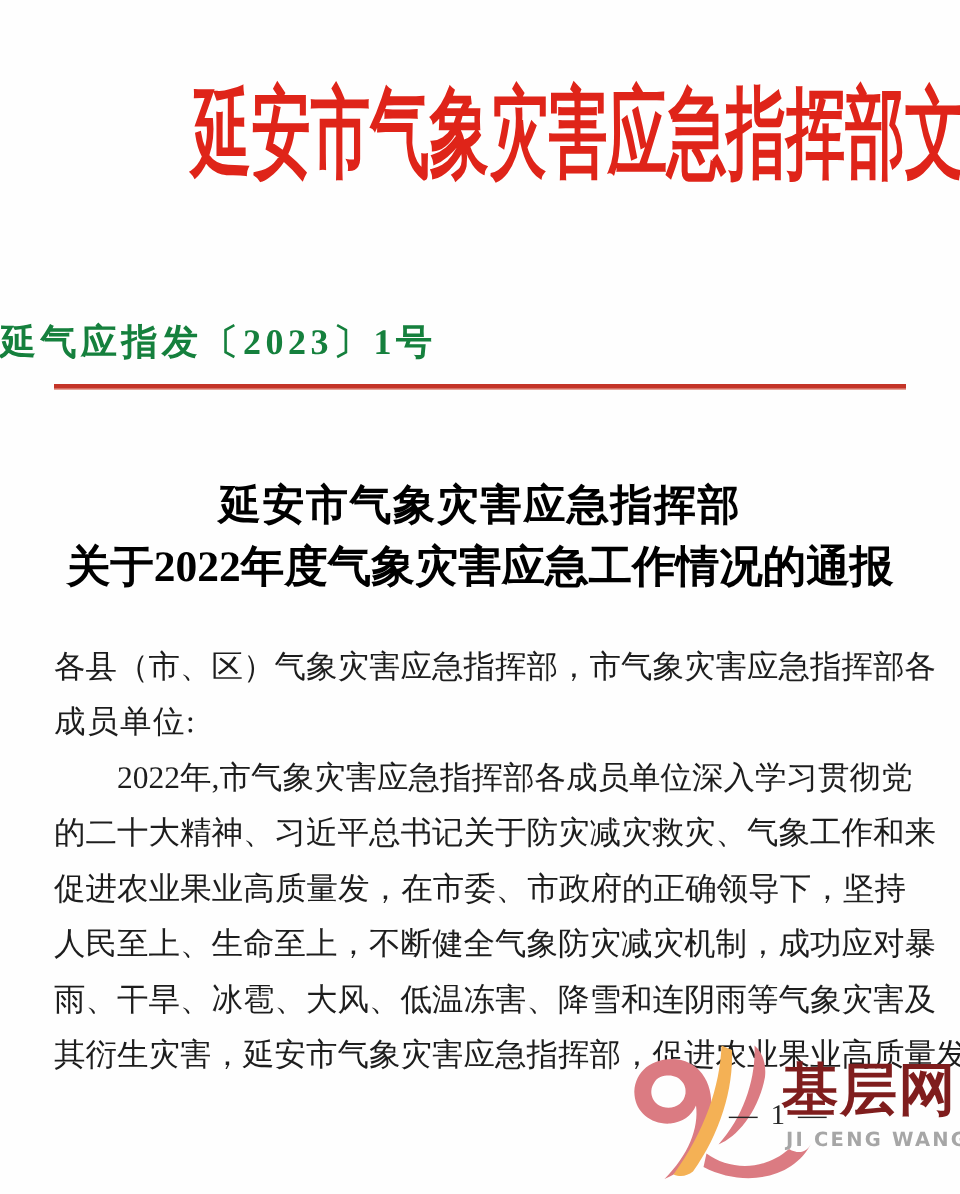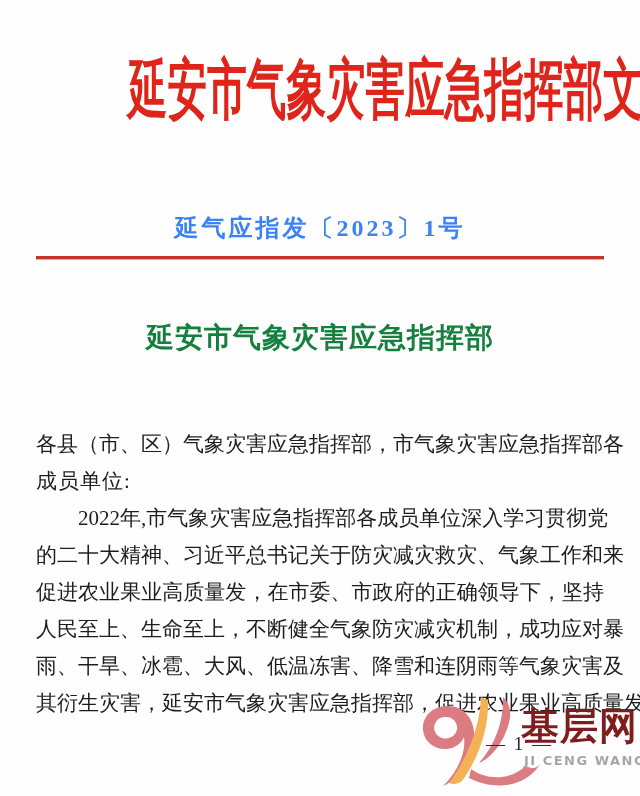--- a/index.html
+++ b/index.html
@@ -29,22 +29,21 @@
     line-height: 96px;
     transform: scaleX(0.60);
     transform-origin: 50% 50%;
   }
   
   .doc-number {
     position: absolute;
     top: 212px;
     left: 0;
     width: 640px;
-    text-align: center;
-    color: #3b82f6;
+    color: #15803d;
     font-size: 24px;
     font-weight: 600;
     letter-spacing: 3px;
   }
   
   .red-line {
     position: absolute;
     top: 256px;
     left: 36px;
     right: 36px;
@@ -52,21 +51,21 @@
     background: #c43428;
     border-bottom: 1px solid #e8a49a;
   }
   
   .doc-title {
     position: absolute;
     top: 318px;
     left: 0;
     width: 640px;
     text-align: center;
-    color: #15803d;
+    color: #000000;
     font-weight: 700;
   }
   .doc-title .t-line1 { font-size: 28px; line-height: 40px; letter-spacing: 1px; }
   .doc-title .t-line2 { font-size: 29px; line-height: 40px; }
   
   .body-text {
     position: absolute;
     top: 426px;
     left: 36px;
     right: 36px;
@@ -133,20 +132,21 @@
 <div class="page">
 
   <div class="header-title">延安市气象灾害应急指挥部文件</div>
 
   <div class="doc-number">延气应指发〔2023〕1号</div>
 
   <div class="red-line"></div>
 
   <div class="doc-title">
     <div class="t-line1">延安市气象灾害应急指挥部</div>
+    <div class="t-line2">关于2022年度气象灾害应急工作情况的通报</div>
   </div>
 
   <div class="body-text">
     <div class="body-line">各县（市、区）气象灾害应急指挥部，市气象灾害应急指挥部各</div>
     <div class="body-line left-align">成员单位:</div>
     <div class="body-line indent">2022年,市气象灾害应急指挥部各成员单位深入学习贯彻党</div>
     <div class="body-line">的二十大精神、习近平总书记关于防灾减灾救灾、气象工作和来</div>
     <div class="body-line">促进农业果业高质量发，在市委、市政府的正确领导下，坚持</div>
     <div class="body-line">人民至上、生命至上，不断健全气象防灾减灾机制，成功应对暴</div>
     <div class="body-line">雨、干旱、冰雹、大风、低温冻害、降雪和连阴雨等气象灾害及</div>

